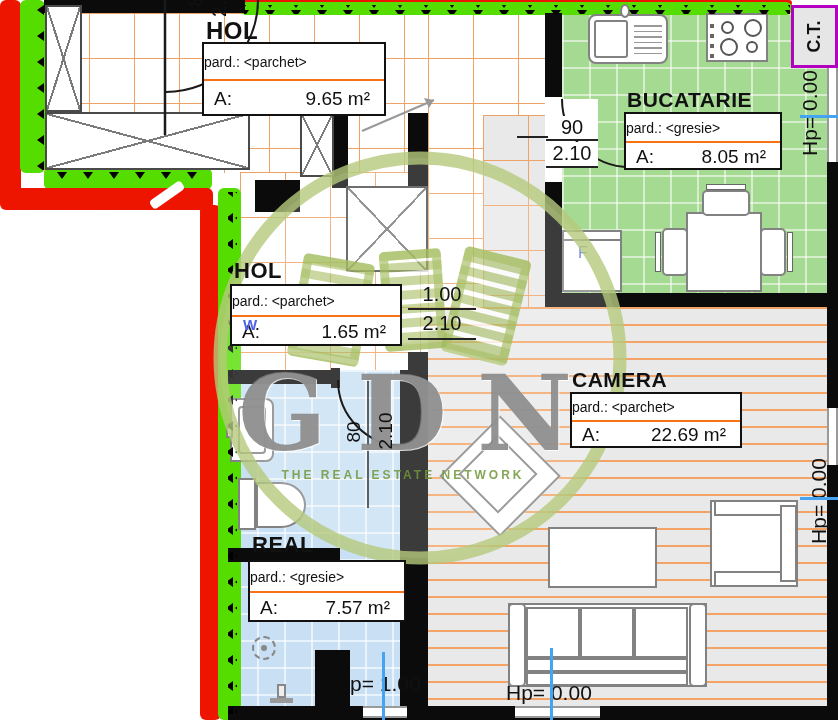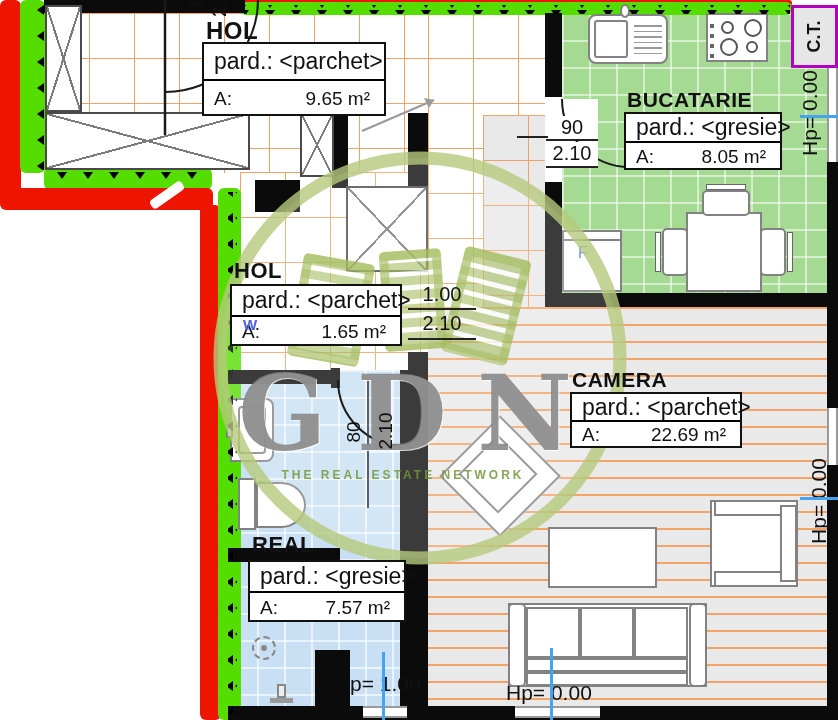--- a/index.html
+++ b/index.html
@@ -33,22 +33,22 @@
   .green-band{background-color:#55dd00;
     background-image:radial-gradient(circle,#55dd00 9px,rgba(85,221,0,0) 10px);
     background-size:22px 20px;border-radius:6px;}
   .xbox{background-color:#fff;border:2px solid #4a4a4a;
     background-image:linear-gradient(to top right,transparent calc(50% - 1px),#7a7a7a calc(50% - 1px),#7a7a7a calc(50% + 1px),transparent calc(50% + 1px)),
                      linear-gradient(to bottom right,transparent calc(50% - 1px),#7a7a7a calc(50% - 1px),#7a7a7a calc(50% + 1px),transparent calc(50% + 1px));}
   .furn{background:#fff;border:2px solid #828282;}
   .furnline{background:#828282;}
   .roomtitle{font-weight:bold;font-size:22px;color:#111;letter-spacing:.5px;white-space:nowrap;}
   .lblbox{background:#fff;border:2px solid #111;color:#111;}
-  .lblrow1{border-bottom:2px solid #000000;display:flex;align-items:center;padding-left:10px;
-    font-size:23px;white-space:nowrap;}
+  .lblrow1{border-bottom:2px solid #f97316;display:flex;align-items:center;
+    font-size:14px;white-space:nowrap;}
   .lblrow2{display:flex;align-items:center;justify-content:space-between;
     padding:0 14px 0 10px;font-size:19px;white-space:nowrap;}
   .dim{font-size:20px;color:#111;white-space:nowrap;}
   .rot{transform:rotate(-90deg);transform-origin:center;white-space:nowrap;}
   .hp{font-size:21px;color:#111;white-space:nowrap;}
   .blue-line{background:#45a4f2;}
   .window{background:#fff;border-top:2px solid #9a9a9a;border-bottom:2px solid #9a9a9a;}
   .wm-panel{border:9px solid rgba(164,188,94,.72);border-radius:5px;opacity:.9;
     background:repeating-linear-gradient(0deg,rgba(164,188,94,.65) 0 9px,rgba(255,255,255,.85) 9px 14px);}
   .wm-gdn{font-family:"DejaVu Serif",serif;font-weight:bold;font-size:104px;

